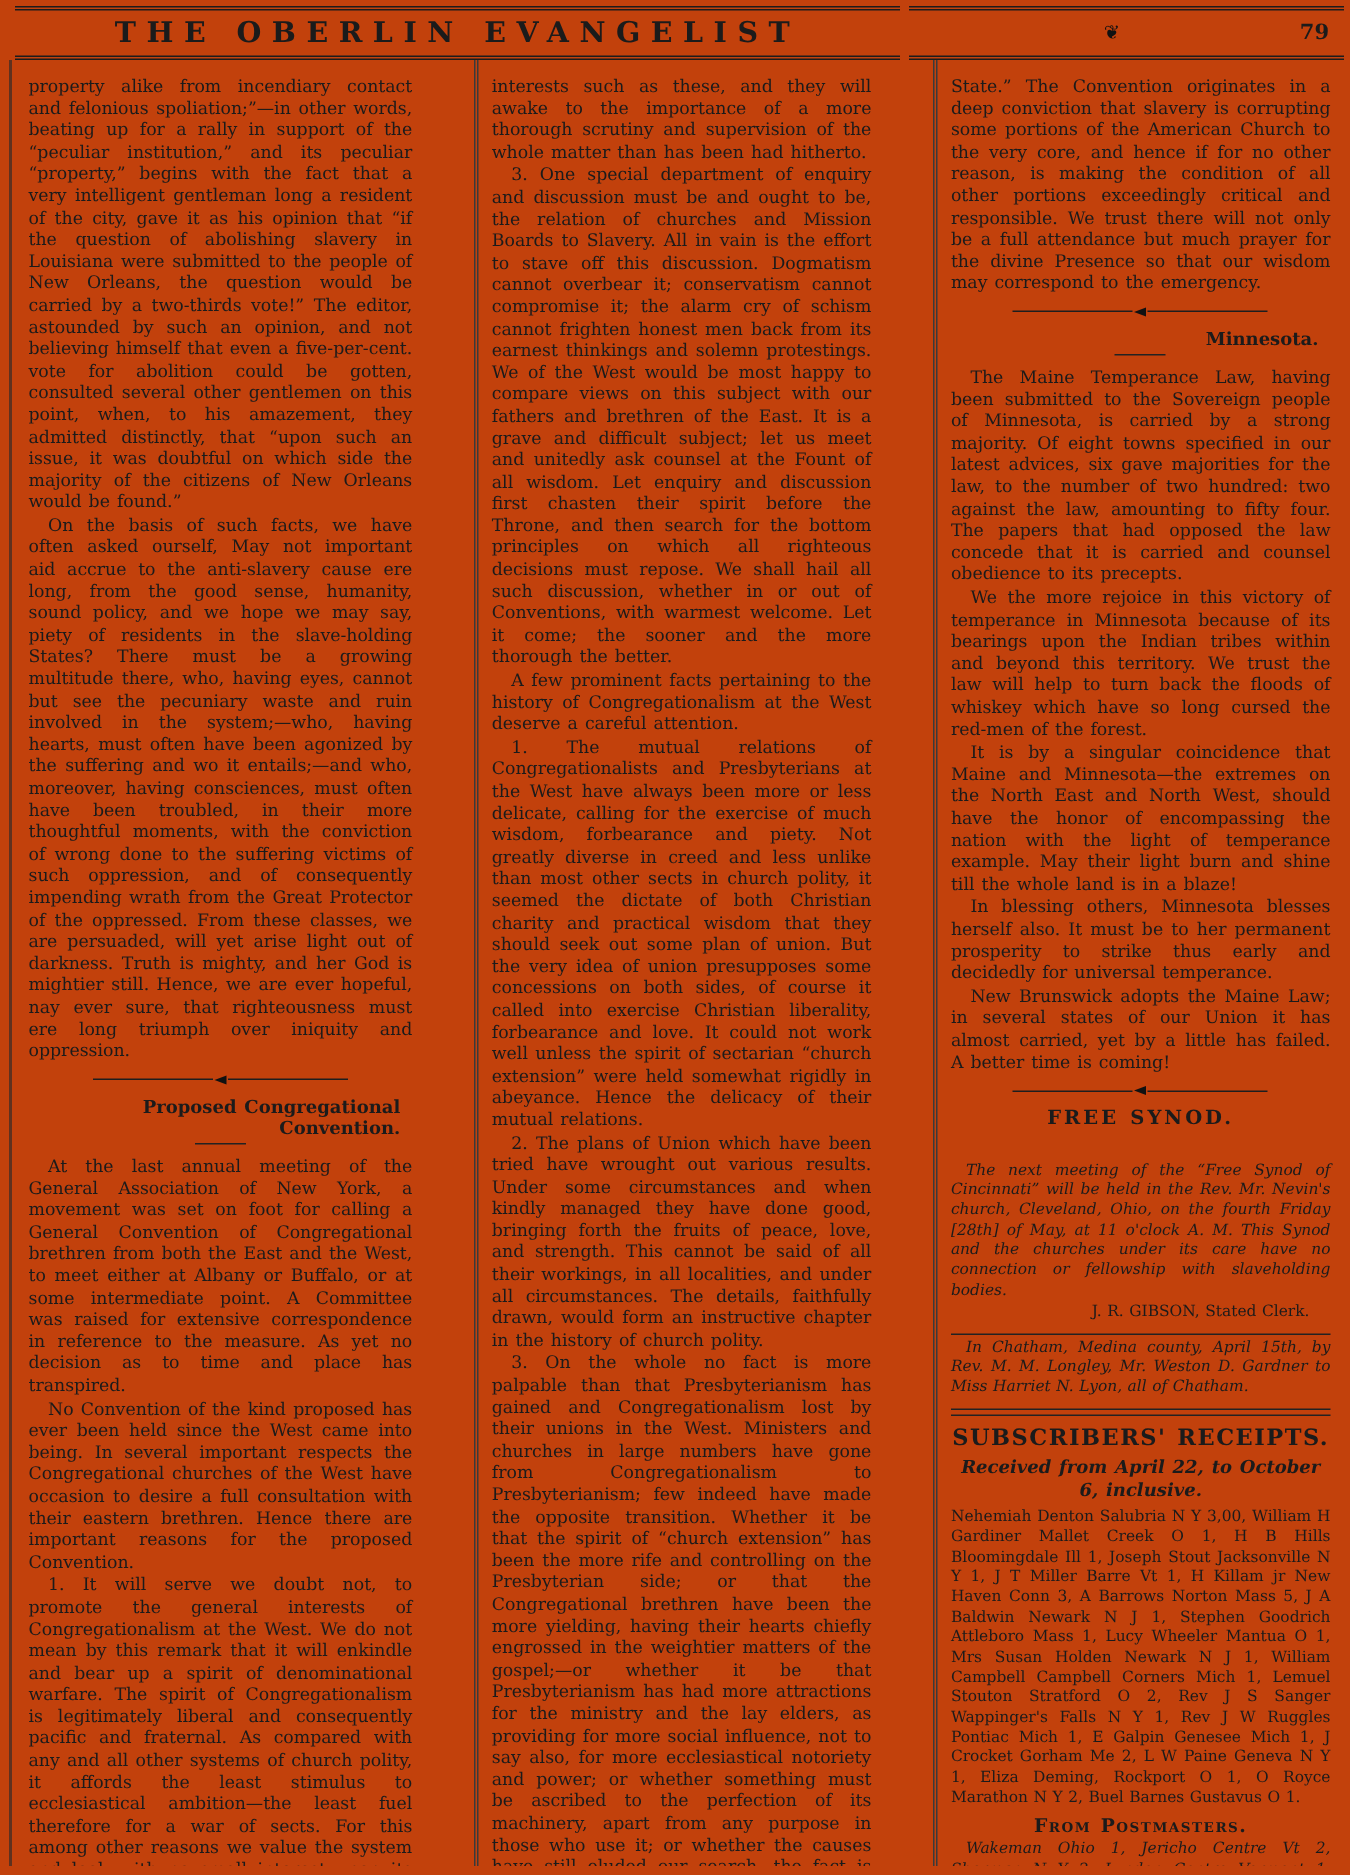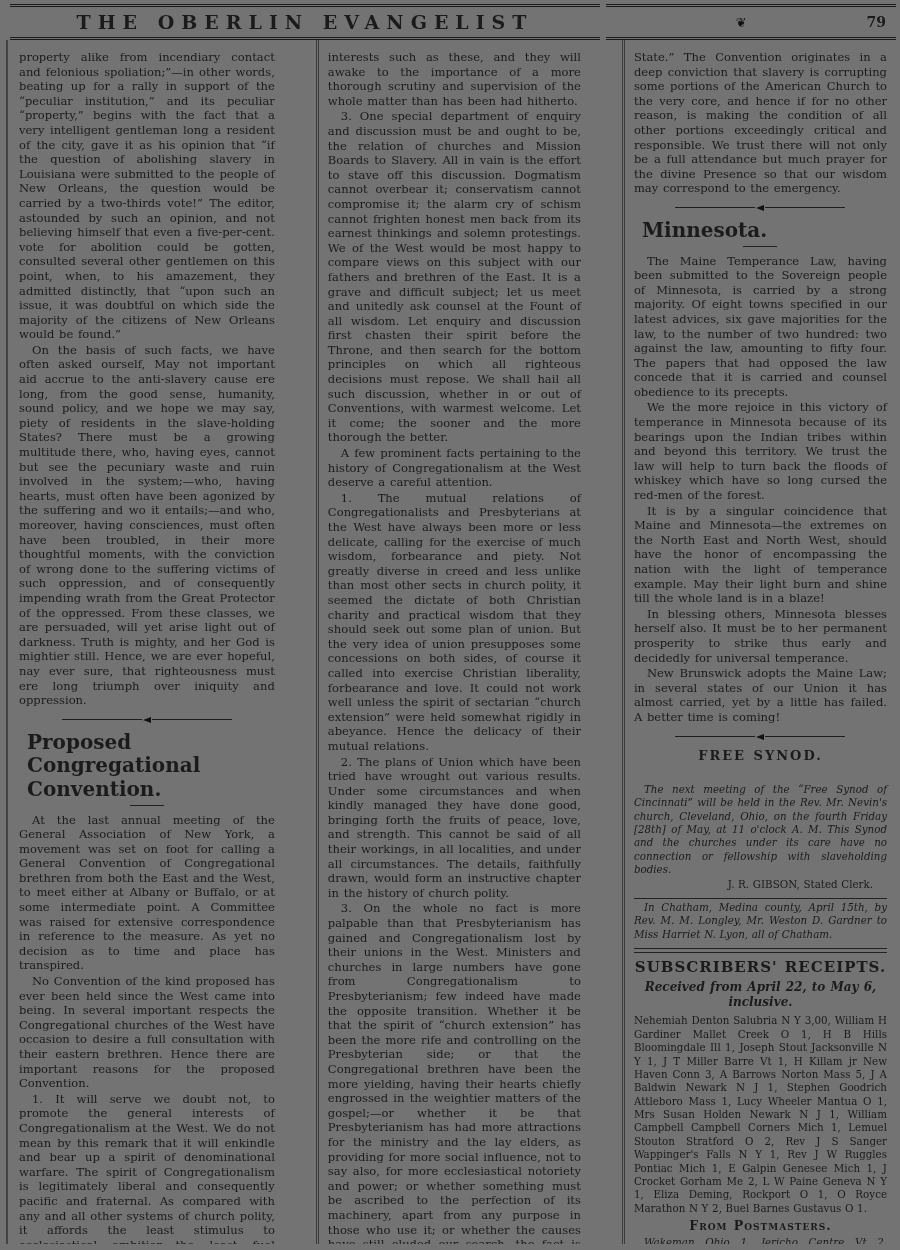--- a/index.html
+++ b/index.html
@@ -1,19 +1,19 @@
 <!DOCTYPE html>
 <html><head>
 <meta charset="utf-8">
 <style>
   html,body{margin:0;padding:0;overflow:hidden;}
   body{width:900px;height:1250px;background:#ece9e2;}
   .page{
     width:900px;height:1250px;box-sizing:border-box;
-    background:#737373;color:#1b1b1b;
+    background:#c2410c;color:#1b1b1b;
     font-family:"DejaVu Serif","Liberation Serif",serif;
     position:relative;
   }
   .scan-edge{position:absolute;left:6px;top:40px;bottom:6px;width:2px;background:#2a2a2a;opacity:.65;}
   
   .masthead{display:flex;height:40px;padding:4px 4px 0 10px;box-sizing:border-box;}
   .mast-left{width:590px;border-top:3px double #1c1c1c;border-bottom:3px double #1c1c1c;
     display:flex;align-items:center;justify-content:center;box-sizing:border-box;}
   .mast-title{font-weight:bold;font-size:19px;letter-spacing:7px;white-space:nowrap;}
   .mast-right{flex:1;margin-left:6px;border-top:3px double #1c1c1c;border-bottom:3px double #1c1c1c;
@@ -21,21 +21,21 @@
   .ornament{flex:1;text-align:center;font-size:13px;color:#111;}
   .page-num{font-weight:bold;font-size:14px;}
   
   .columns{display:flex;height:1204px;padding:0 4px 0 10px;box-sizing:border-box;gap:32px;}
   .col{width:295px;box-sizing:border-box;padding:10px 9px 0 9px;text-align:justify;
     font-size:11.55px;line-height:1.265;word-spacing:1px;overflow:hidden;}
   .col + .col{border-left:3px double #3a3a3a;}
   p{margin:0 0 1px 0;text-indent:13px;}
   p.noindent{text-indent:0;}
   
-  .art-title{font-weight:bold;font-size:20px;line-height:1.18;text-align:left;
+  .art-title{font-weight:bold;font-size:12px;line-height:1.18;text-align:right;
     margin:3px 8px 2px;text-indent:0;}
   .small-rule{width:34px;border-top:1.4px solid #222;margin:3px auto 7px;}
   .sub-head{font-weight:bold;font-size:13px;letter-spacing:2px;text-align:center;margin:4px 0 19px;}
   .married-head{font-size:15px;letter-spacing:3px;text-align:center;margin:5px 0 4px;}
   .receipts-head{font-size:15px;letter-spacing:1px;text-align:center;margin:5px 0 3px;}
   .receipts-sub{font-weight:bold;font-style:italic;font-size:12px;text-align:center;margin:0 0 4px;text-indent:0;}
   .postmasters{font-variant:small-caps;font-weight:bold;font-size:12.5px;text-align:center;margin:3px 0 2px;letter-spacing:1px;}
   .fine{font-size:10.3px;line-height:1.3;word-spacing:0.4px;}
   .fine-ind{text-indent:10px;font-style:italic;}
   .signature{text-align:right;padding-right:14px;text-indent:0;margin-top:1px;}
@@ -121,21 +121,21 @@
 
       <h3 class="sub-head">FREE SYNOD.</h3>
       <p class="fine fine-ind">The next meeting of the “Free Synod of Cincinnati” will be held in the Rev. Mr. Nevin's church, Cleveland, Ohio, on the fourth Friday [28th] of May, at 11 o'clock A. M.  This Synod and the churches under its care have no connection or fellowship with slaveholding bodies.</p>
       <p class="fine signature">J. R. GIBSON, Stated Clerk.</p>
 
       <div class="rule"></div>
       <p class="fine fine-ind">In Chatham, Medina county, April 15th, by Rev. M. M. Longley, Mr. Weston D. Gardner to Miss Harriet N. Lyon, all of Chatham.</p>
 
       <div class="drule"></div>
       <h3 class="receipts-head">SUBSCRIBERS' RECEIPTS.</h3>
-      <p class="receipts-sub">Received from April 22, to May 6, inclusive.</p>
+      <p class="receipts-sub">Received from April 22, to October 6, inclusive.</p>
       <p class="fine noindent">Nehemiah Denton Salubria N Y 3,00, William H Gardiner Mallet Creek O 1, H B Hills Bloomingdale Ill 1, Joseph Stout Jacksonville N Y 1, J T Miller Barre Vt 1, H Killam jr New Haven Conn 3, A Barrows Norton Mass 5, J A Baldwin Newark N J 1, Stephen Goodrich Attleboro Mass 1, Lucy Wheeler Mantua O 1, Mrs Susan Holden Newark N J 1, William Campbell Campbell Corners Mich 1, Lemuel Stouton Stratford O 2, Rev J S Sanger Wappinger's Falls N Y 1, Rev J W Ruggles Pontiac Mich 1, E Galpin Genesee Mich 1, J Crocket Gorham Me 2, L W Paine Geneva N Y 1, Eliza Deming, Rockport O 1, O Royce Marathon N Y 2, Buel Barnes Gustavus O 1.</p>
       <h4 class="postmasters">From Postmasters.</h4>
       <p class="fine fine-ind">Wakeman Ohio 1, Jericho Centre Vt 2, Sherman N Y 2, Lyndon Centre Vermont 1, Shannon Ohio 1, Cortland Village N Y 1.</p>
 
       <div class="drule"></div>
       <div class="ad">
         <div class="ad-thirtieth">THIRTIETH THOUSAND!</div>
 
       </div>
     </div>

